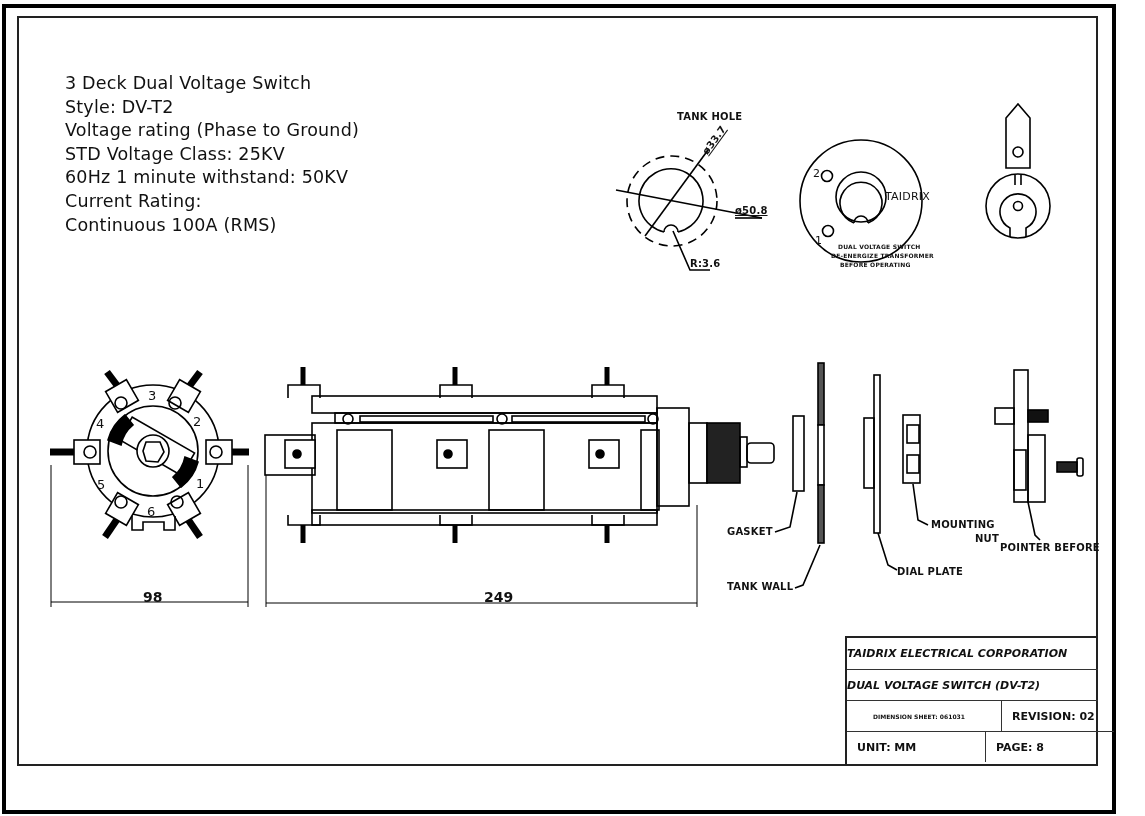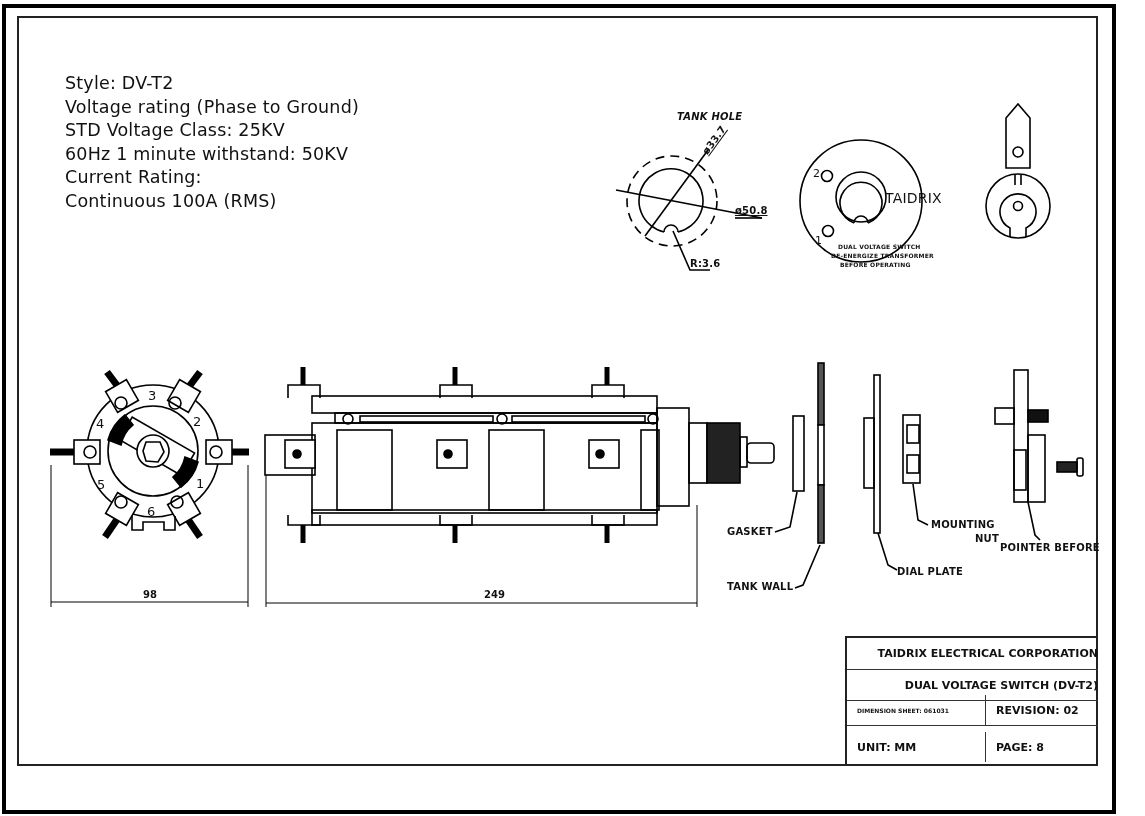--- a/index.html
+++ b/index.html
@@ -6,32 +6,33 @@
   body { width:1145px; height:816px; position:relative; overflow:hidden; font-family:"DejaVu Sans", sans-serif; color:#111; }
   .outer { position:absolute; left:2px; top:4px; width:1106px; height:802px; border:4px solid #000; }
   .inner { position:absolute; left:17px; top:16px; width:1077px; height:746px; border:2px solid #222; }
   .specs { position:absolute; left:65px; top:72px; font-size:17.5px; line-height:23.6px; letter-spacing:0.2px; }
   .specs div { white-space:nowrap; }
   svg.draw { position:absolute; left:0; top:0; }
   .lbl { position:absolute; font-weight:bold; font-size:10px; white-space:nowrap; letter-spacing:0.2px; }
   .lbl-s { font-size:6px; }
   .title-block { position:absolute; left:845px; top:636px; width:251px; height:126px; border-top:2px solid #222; border-left:2px solid #222; }
   .tb-row { position:absolute; left:0; width:251px; border-bottom:1.5px solid #333; display:flex; align-items:center; font-size:11px; font-weight:bold; }
-  .tb-full { justify-content:flex-end; }
+  .tb-full { justify-content:flex-start;font-style:italic; }
   .tb-cell { height:100%; display:flex; align-items:center; padding-left:10px; box-sizing:border-box; }
   .tb-left { width:139px; border-right:1.5px solid #333; }
-  .dimtxt { position:absolute; font-size:10px; font-weight:bold; }
+  .dimtxt { position:absolute; font-size:14px; font-weight:bold; }
 </style>
 </head>
 <body>
 
 <div class="outer"></div>
 <div class="inner"></div>
 
 <div class="specs">
+  <div>3 Deck Dual Voltage Switch</div>
   <div>Style: DV-T2</div>
   <div>Voltage rating (Phase to Ground)</div>
   <div>STD Voltage Class: 25KV</div>
   <div>60Hz 1 minute withstand: 50KV</div>
   <div>Current Rating:</div>
   <div>Continuous 100A (RMS)</div>
 </div>
 
 <svg class="draw" width="1145" height="816" viewBox="0 0 1145 816">
   <g fill="none" stroke="#000" stroke-width="1.6">
@@ -174,26 +175,26 @@
       <rect x="1028" y="410" width="20" height="12" fill="#111"></rect>
       <rect x="1028" y="435" width="17" height="67"></rect>
       <rect x="1014" y="450" width="12" height="40"></rect>
       <rect x="1057" y="462" width="20" height="10" fill="#222"></rect>
       <rect x="1077" y="458" width="6" height="18" rx="2"></rect>
       <polyline points="1028,502 1035,535 1040,540"></polyline>
     </g>
   </g>
 </svg>
 
-<div class="lbl" style="left:677px; top:111px;font-style:italic;">TANK HOLE</div>
+<div class="lbl" style="left:677px; top:111px;">TANK HOLE</div>
 <div class="lbl" style="left:700px; top:150px; transform:rotate(-54deg); transform-origin:left top; text-decoration:underline;">ø33.7</div>
 <div class="lbl" style="left:735px; top:205px; text-decoration:underline;">ø50.8</div>
 <div class="lbl" style="left:690px; top:258px; text-align:right;">R:3.6</div>
 
-<div class="lbl" style="left:885px; top:190px; font-weight:normal; font-size:14px;">TAIDRIX</div>
+<div class="lbl" style="left:885px; top:190px; font-weight:normal; font-size:11px;">TAIDRIX</div>
 <div class="lbl" style="left:813px; top:167px; font-weight:normal; font-size:11px;">2</div>
 <div class="lbl" style="left:815px; top:234px; font-weight:normal; font-size:11px;">1</div>
 <div class="lbl lbl-s" style="left:838px; top:243px;">DUAL VOLTAGE SWITCH</div>
 <div class="lbl lbl-s" style="left:831px; top:252px;">DE-ENERGIZE TRANSFORMER</div>
 <div class="lbl lbl-s" style="left:840px; top:261px;">BEFORE OPERATING</div>
 
 <div class="lbl" style="left:148px; top:388px; font-weight:normal; font-size:13px;">3</div>
 <div class="lbl" style="left:193px; top:414px; font-weight:normal; font-size:13px;">2</div>
 <div class="lbl" style="left:96px; top:416px; font-weight:normal; font-size:13px;">4</div>
 <div class="lbl" style="left:196px; top:476px; font-weight:normal; font-size:13px;">1</div>
@@ -210,21 +211,21 @@
 <div class="lbl" style="left:931px; top:533px;padding-left:44px;">NUT</div>
 <div class="lbl" style="left:1000px; top:542px;">POINTER BEFORE</div>
 
 <div class="title-block">
   <div class="tb-row tb-full" style="top:0; height:31px;">
     <span>TAIDRIX ELECTRICAL CORPORATION</span>
   </div>
   <div class="tb-row tb-full" style="top:32px; height:30px;">
     <span>DUAL VOLTAGE SWITCH (DV-T2)</span>
   </div>
-  <div class="tb-row" style="top:57px; height:30px;">
+  <div class="tb-row" style="top:63px; height:30px;padding-left:16px;">
     <div class="tb-cell tb-left" style="font-size:6px;">DIMENSION SHEET: 061031</div>
     <div class="tb-cell">REVISION: 02</div>
   </div>
   <div class="tb-row" style="top:94px; height:30px; border-bottom:none;">
     <div class="tb-cell tb-left">UNIT: MM</div>
     <div class="tb-cell">PAGE: 8</div>
   </div>
 </div>
 
 </body></html>

